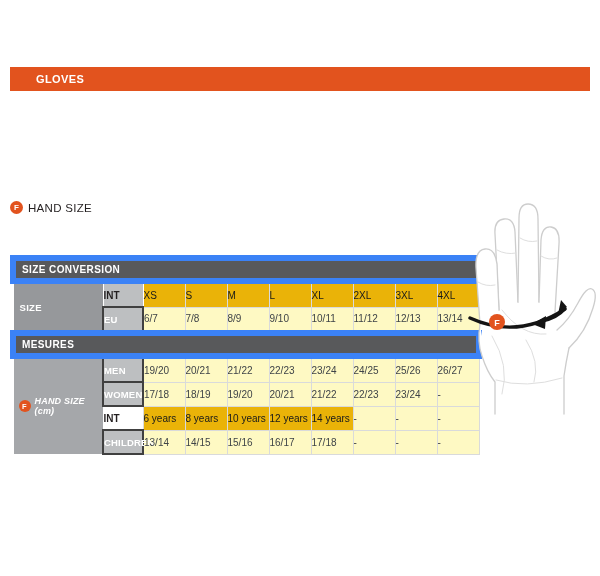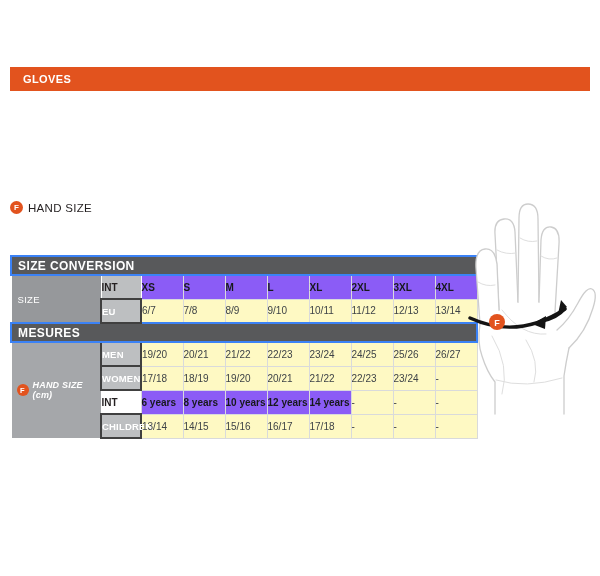--- a/index.html
+++ b/index.html
@@ -10,21 +10,21 @@
     -webkit-font-smoothing:antialiased;
   }
   
   .banner{
     position:absolute;left:10px;top:67px;width:580px;height:24px;
     background:var(--orange,#E2531E);
     display:flex;align-items:center;
   }
   .banner-title{
     color:#fff;font-weight:bold;font-size:11px;letter-spacing:.4px;
-    padding-left:13px;
+    padding-left:26px;
   }
   
   .section{position:absolute;left:10px;top:201px;width:440px;}
   .section-head{display:flex;align-items:center;gap:5px;}
   .fdot{
     display:inline-flex;align-items:center;justify-content:center;
     width:13px;height:13px;border-radius:50%;
     background:var(--orange,#E2531E);
     color:#fff;font-size:8px;font-weight:bold;font-style:normal;flex:0 0 auto;
   }
@@ -34,25 +34,25 @@
   }
   .section-desc{
     margin-top:5px;font-size:10.5px;color:#333;letter-spacing:.1px;
   }
   
   .tblwrap{position:absolute;left:10px;top:255px;}
   table{border-collapse:collapse;table-layout:fixed;width:466px;}
   td{font-size:10px;text-align:left;vertical-align:middle;height:22px;padding:0;}
   tr.bar td{
     background:var(--bar-dark,#58595B);color:#fff;font-weight:bold;
-    font-size:12px;text-align:left;padding-left:6px;height:17px;
-    letter-spacing:.4px;border:2px solid #3b82f6;
+    font-size:10px;text-align:left;padding-left:6px;height:17px;
+    letter-spacing:.4px;border:6px solid #3b82f6;
   }
   td.grouplbl{
-    background:var(--label-gray,#96989B);color:#fff;font-weight:normal;
+    background:var(--label-gray,#96989B);color:#fff;font-weight:bold;
     font-size:9.5px;text-align:left;padding-left:6px;
     border:1px solid #fff;letter-spacing:.3px;
   }
   td.grouplbl2{
     background:var(--label-gray-light,#A5A7AA);color:#fff;
     font-size:9px;text-align:left;padding-left:5px;
     border:1px solid #fff;font-style:italic;font-weight:bold;letter-spacing:.2px;
   }
   .grouplbl2-inner{display:flex;align-items:center;gap:4px;}
   .grouplbl2 .fdot{width:12px;height:12px;font-size:7.5px;}
@@ -62,21 +62,21 @@
   }
   td.rh-gb{ 
     background:var(--rowhead-gray,#BDBFC1);color:var(--text-dark,#231F20);
     font-weight:bold;font-size:10px;border:1px solid #fff;
   }
   td.rh-wb{ 
     background:#fff;color:var(--text-dark,#231F20);font-weight:bold;
     font-size:10px;border:1px solid var(--cell-border,#D9DADB);
   }
   td.d{background:#fef9c3;color:#3E4347;border:1px solid var(--cell-border,#D9DADB);}
-  td.db{background:#8b5cf6;color:#17191B;font-weight:bold;border:1px solid var(--cell-border,#D9DADB);}
+  td.db{background:#eab308;color:#17191B;font-weight:normal;border:1px solid var(--cell-border,#D9DADB);}
   
   .hand{position:absolute;left:466px;top:190px;width:134px;height:226px;}
   .hand svg{display:block;}
   .hline{stroke:var(--hand-line,#CDCDCD);fill:#fff;stroke-width:1.3;stroke-linecap:round;stroke-linejoin:round;}
   .hcrease{stroke:#DEDEDE;fill:none;stroke-width:1;stroke-linecap:round;}
   .tape{stroke:var(--tape-black,#141414);fill:none;stroke-width:3.4;stroke-linecap:round;}
   .tape-thin{stroke:var(--tape-black,#141414);fill:none;stroke-width:2.6;stroke-linecap:round;}
   .tapehead{fill:var(--tape-black,#141414);}
   .marker-circle{fill:var(--orange,#E2531E);}
   .marker-letter{fill:#fff;font-size:9px;font-weight:bold;font-family:"Liberation Sans",sans-serif;}

